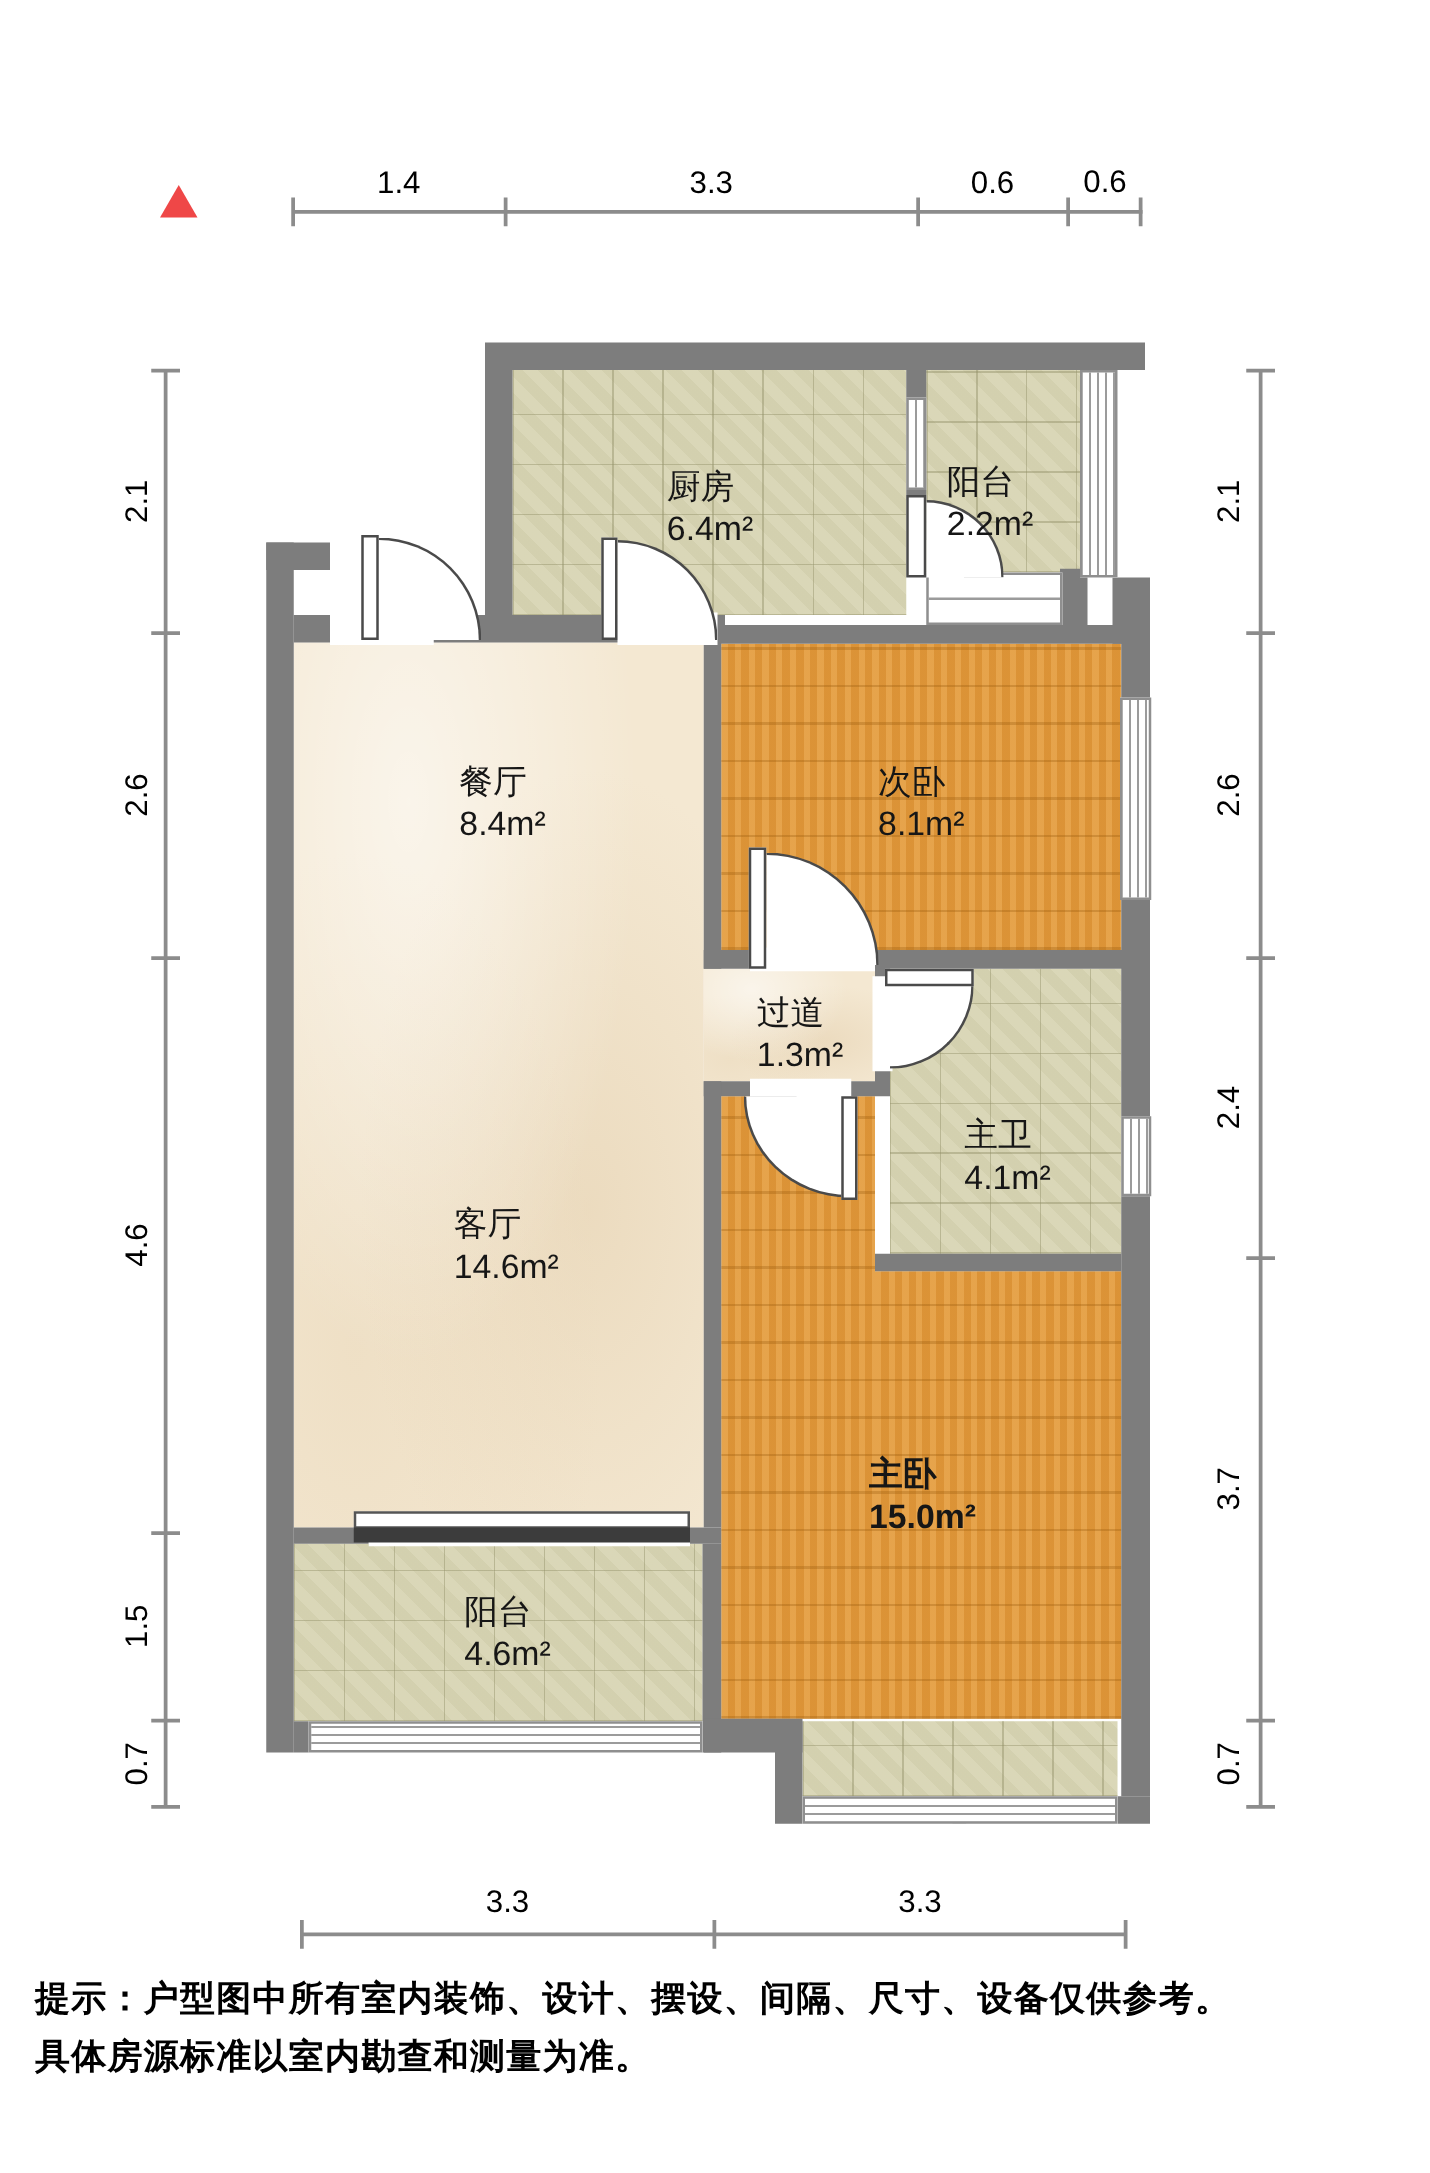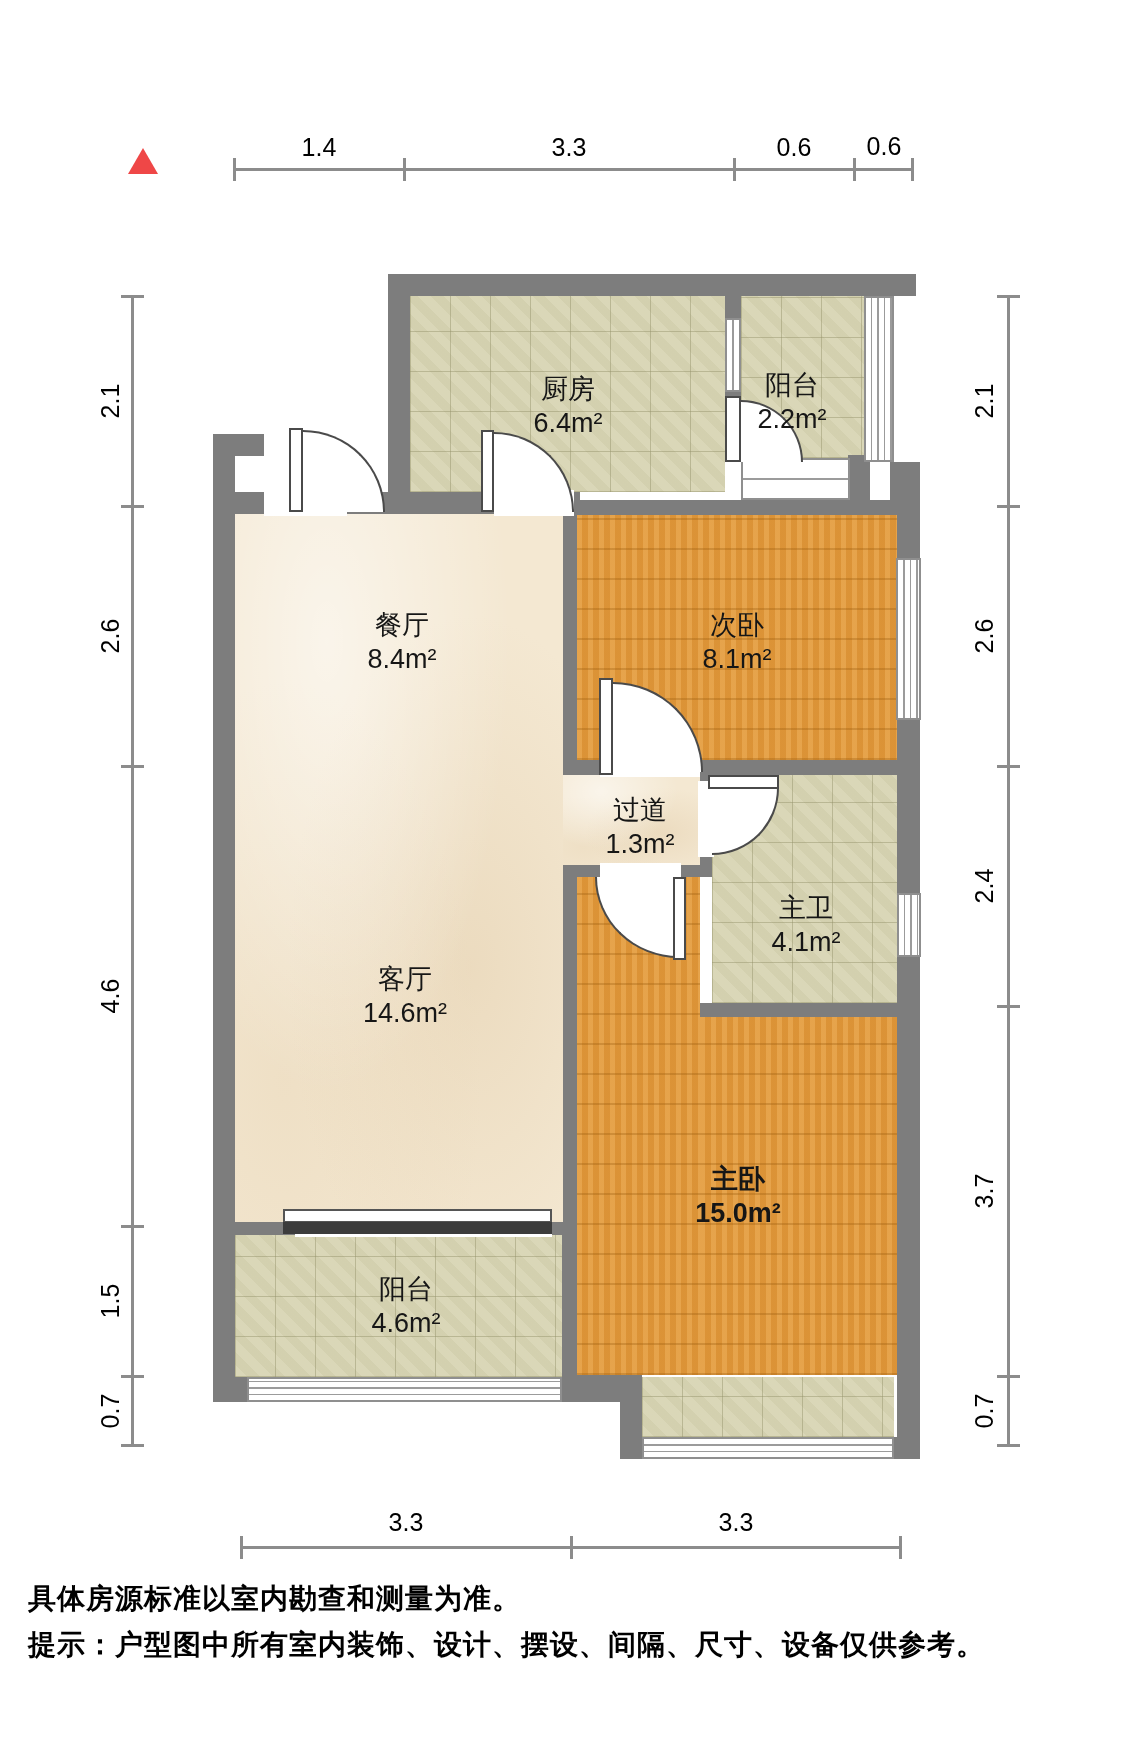--- a/index.html
+++ b/index.html
@@ -31,21 +31,21 @@
             background-position:center;background-repeat:no-repeat;}
   
   .arc{position:absolute;background:#fff;border:0 solid #4a4a4a;box-sizing:border-box;}
   .arc-ne{border-top-width:2px;border-right-width:2px;border-radius:0 100% 0 0;}
   .arc-sw{border-left-width:2px;border-bottom-width:2px;border-radius:0 0 0 100%;}
   .arc-se{border-right-width:2px;border-bottom-width:2px;border-radius:0 0 100% 0;}
   .slab{position:absolute;background:#fff;border:2px solid #4a4a4a;box-sizing:border-box;}
   .dark-panel{position:absolute;background:#3c3c3c;}
   .lite-panel{position:absolute;background:#fff;border:2px solid #555;box-sizing:border-box;}
   
-  .room-label{position:absolute;transform:translateX(-50%);text-align:center;
+  .room-label{position:absolute;transform:translateX(-50%);
     color:#161616;font-size:27px;line-height:34px;white-space:nowrap;}
   
   .dim-line{position:absolute;background:#8c8c8c;}
   .tick{position:absolute;background:#8c8c8c;}
   .dim-label{position:absolute;font-size:25px;color:#000;transform:translate(-50%,-50%);white-space:nowrap;}
   .dim-label.rot{transform:translate(-50%,-50%) rotate(-90deg);}
   
   .north{position:absolute;width:0;height:0;
     border-left:15px solid transparent;border-right:15px solid transparent;
     border-bottom:26px solid #ef4747;}
@@ -205,15 +205,15 @@
 <div class="dim-label rot" style="left:984px;top:1411px;">0.7</div>
 
 <div class="dim-line" style="left:241px;top:1546px;width:660px;height:3px;"></div>
 <div class="tick" style="left:240px;top:1536px;width:3px;height:23px;"></div>
 <div class="tick" style="left:570px;top:1536px;width:3px;height:23px;"></div>
 <div class="tick" style="left:899px;top:1536px;width:3px;height:23px;"></div>
 <div class="dim-label" style="left:406px;top:1522px;">3.3</div>
 <div class="dim-label" style="left:736px;top:1522px;">3.3</div>
 
 <div class="footer">
+  <div>提示：户型图中所有室内装饰、设计、摆设、间隔、尺寸、设备仅供参考。</div>
   <div>具体房源标准以室内勘查和测量为准。</div>
-  <div>提示：户型图中所有室内装饰、设计、摆设、间隔、尺寸、设备仅供参考。</div>
 </div>
 
 </body></html>

